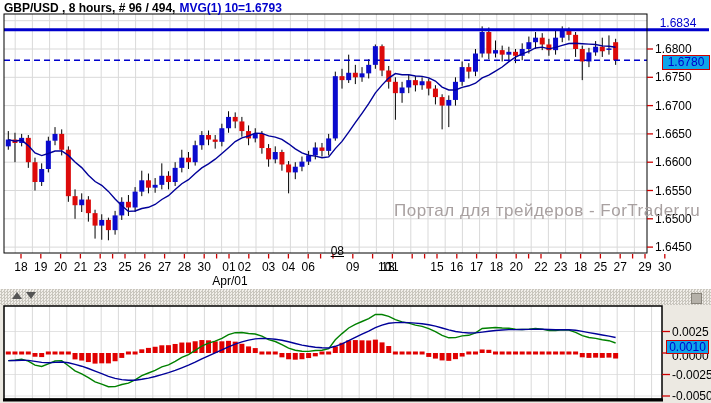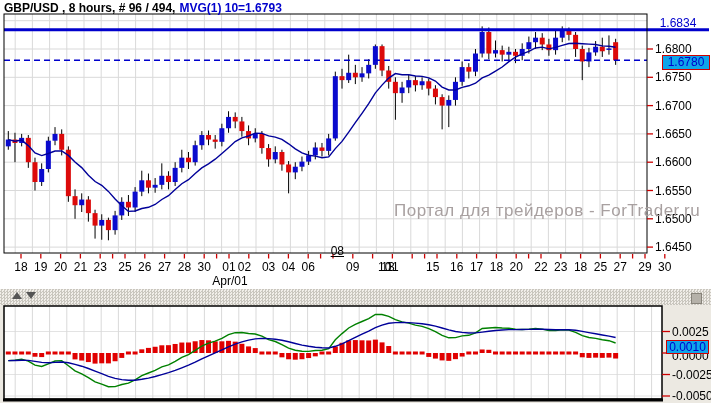--- a/index.html
+++ b/index.html
@@ -488,21 +488,21 @@
       <div class="glb" style="left: 218px; top: 260px; width: 22px; text-align: center;">01</div>
       <div class="glb" style="left: 237.8px; top: 260px; width: 22px; ">02</div>
       <div class="glb" style="left: 257.6px; top: 260px; width: 22px; text-align: center;">03</div>
       <div class="glb" style="left: 277.4px; top: 260px; width: 22px; text-align: center;">04</div>
       <div class="glb" style="left: 297.2px; top: 260px; width: 22px; text-align: center;">06</div>
       <div class="glb" style="left: 322px; top: 244px; width: 22px; text-align: right; text-decoration: underline;">08</div>
       <div class="glb" style="left: 341.8px; top: 260px; width: 22px; text-align: center;">09</div>
       <div class="glb" style="left: 378px; top: 260px; width: 22px; text-align: left;">10</div>
       <div class="glb" style="left: 381.4px; top: 260px; width: 22px; text-align: center;">11</div>
       <div class="glb" style="left: 377px; top: 260px; width: 22px; text-align: center;">13</div>
-      <div class="glb" style="left: 426px; top: 260px; width: 22px; ">15</div>
+      <div class="glb" style="left: 426px; top: 260px; width: 22px; text-align: center;">15</div>
       <div class="glb" style="left: 445.8px; top: 260px; width: 22px; text-align: center;">16</div>
       <div class="glb" style="left: 465.6px; top: 260px; width: 22px; text-align: center;">17</div>
       <div class="glb" style="left: 485.4px; top: 260px; width: 22px; text-align: center;">18</div>
       <div class="glb" style="left: 505.2px; top: 260px; width: 22px; text-align: center;">20</div>
       <div class="glb" style="left: 530px; top: 260px; width: 22px; text-align: center;">22</div>
       <div class="glb" style="left: 549.8px; top: 260px; width: 22px; text-align: center;">23</div>
       <div class="glb" style="left: 569.6px; top: 260px; width: 22px; text-align: center;">18</div>
       <div class="glb" style="left: 589.4px; top: 260px; width: 22px; text-align: center;">25</div>
       <div class="glb" style="left: 609.2px; top: 260px; width: 22px; text-align: center;">27</div>
       <div class="glb" style="left: 634px; top: 260px; width: 22px; text-align: center;">29</div>

